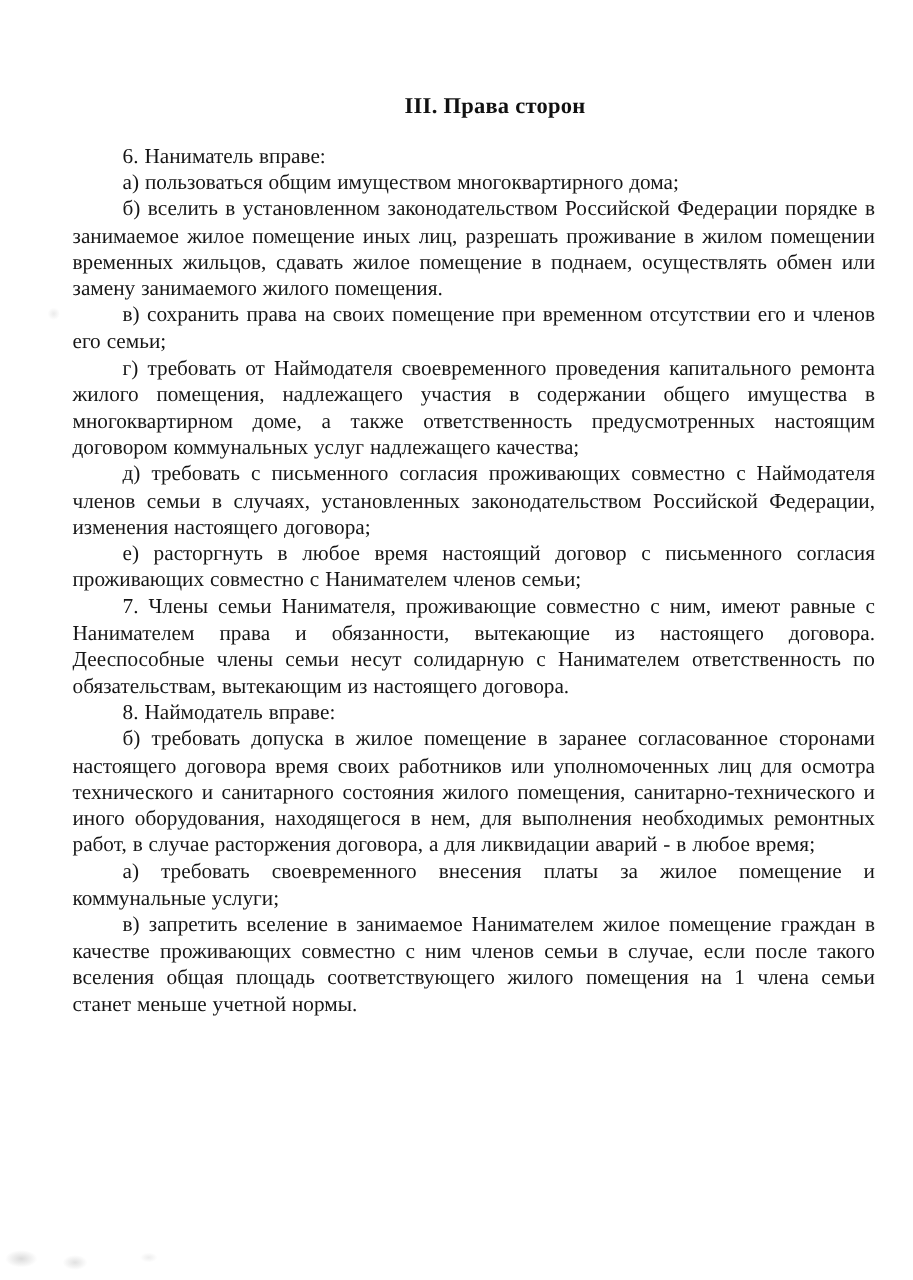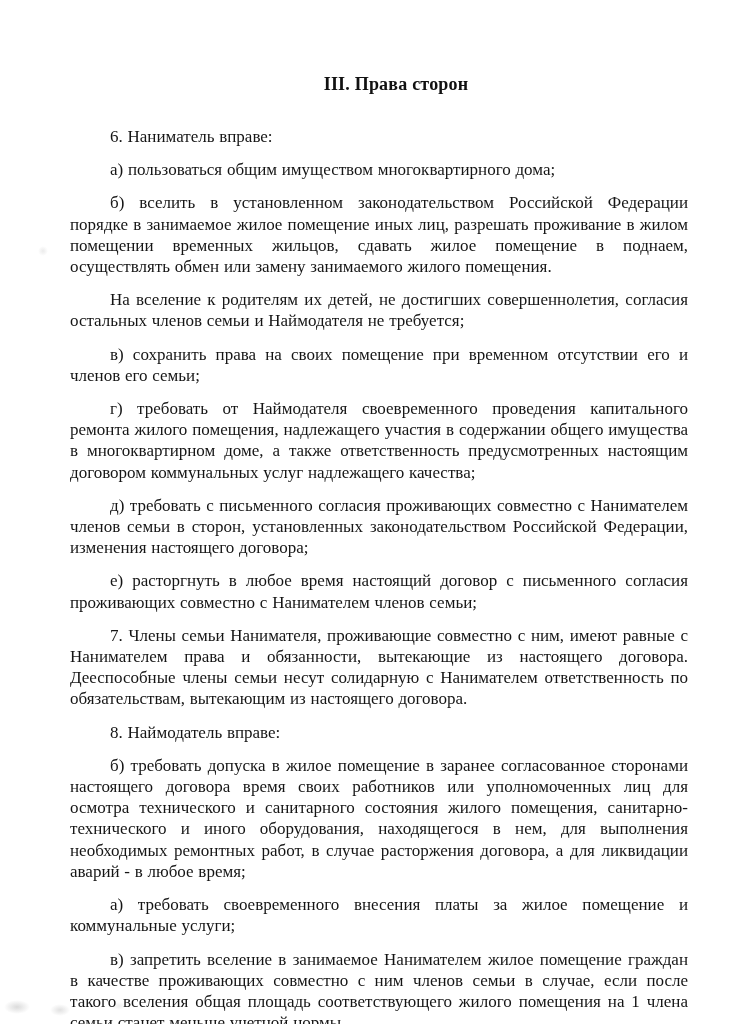--- a/index.html
+++ b/index.html
@@ -33,21 +33,21 @@
     position: absolute;
     top: 114px;
     left: 58px;
     width: 642px;
     font-size: 17px;
     line-height: 21.2px;
     text-align: justify;
     color: #151515;
   }
   .content p {
-    margin: 12px;
+    margin: 0;
     padding: 0;
     text-indent: 40px;
     word-spacing: 0.5px;
   }
   
   .artifact {
     position: absolute;
     border-radius: 50%;
     pointer-events: none;
   }
@@ -71,24 +71,23 @@
 </head>
 <body>
 
 <div class="page">
   <h1 class="section-title">III. Права сторон</h1>
 
   <div class="content">
       <p>6. Наниматель вправе:</p>
       <p>а) пользоваться общим имуществом многоквартирного дома;</p>
       <p>б) вселить в установленном законодательством Российской Федерации порядке в занимаемое жилое помещение иных лиц, разрешать проживание в жилом помещении временных жильцов, сдавать жилое помещение в поднаем, осуществлять обмен или замену занимаемого жилого помещения.</p>
-      <p>На вселение к родителям их детей, не достигших совершеннолетия, согласия остальных членов семьи и Наймодателя не требуется;</p>
       <p>в) сохранить права на своих помещение при временном отсутствии его и членов его семьи;</p>
       <p>г) требовать от Наймодателя своевременного проведения капитального ремонта жилого помещения, надлежащего участия в содержании общего имущества в многоквартирном доме, а также ответственность предусмотренных настоящим договором коммунальных услуг надлежащего качества;</p>
-      <p>д) требовать с письменного согласия проживающих совместно с Нанимателем членов семьи в сторон, установленных законодательством Российской Федерации, изменения настоящего договора;</p>
+      <p>д) требовать с письменного согласия проживающих совместно с Наймодателя членов семьи в случаях, установленных законодательством Российской Федерации, изменения настоящего договора;</p>
       <p>е) расторгнуть в любое время настоящий договор с письменного согласия проживающих совместно с Нанимателем членов семьи;</p>
       <p>7. Члены семьи Нанимателя, проживающие совместно с ним, имеют равные с Нанимателем права и обязанности, вытекающие из настоящего договора. Дееспособные члены семьи несут солидарную с Нанимателем ответственность по обязательствам, вытекающим из настоящего договора.</p>
       <p>8. Наймодатель вправе:</p>
       <p>б) требовать допуска в жилое помещение в заранее согласованное сторонами настоящего договора время своих работников или уполномоченных лиц для осмотра технического и санитарного состояния жилого помещения, санитарно-технического и иного оборудования, находящегося в нем, для выполнения необходимых ремонтных работ, в случае расторжения договора, а для ликвидации аварий - в любое время;</p>
       <p>а) требовать своевременного внесения платы за жилое помещение и коммунальные услуги;</p>
       <p>в) запретить вселение в занимаемое Нанимателем жилое помещение граждан в качестве проживающих совместно с ним членов семьи в случае, если после такого вселения общая площадь соответствующего жилого помещения на 1 члена семьи станет меньше учетной нормы.</p>
     </div>
 
   <div class="artifact artifact-1"></div>
   <div class="artifact artifact-2"></div>

